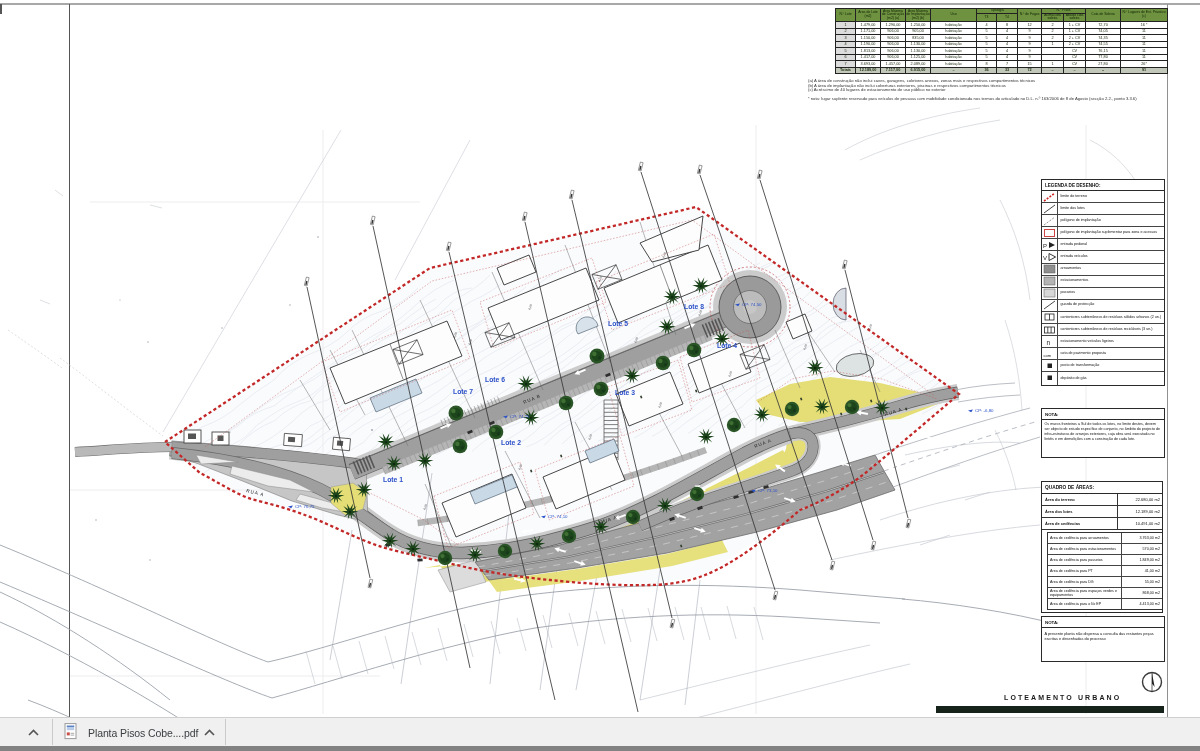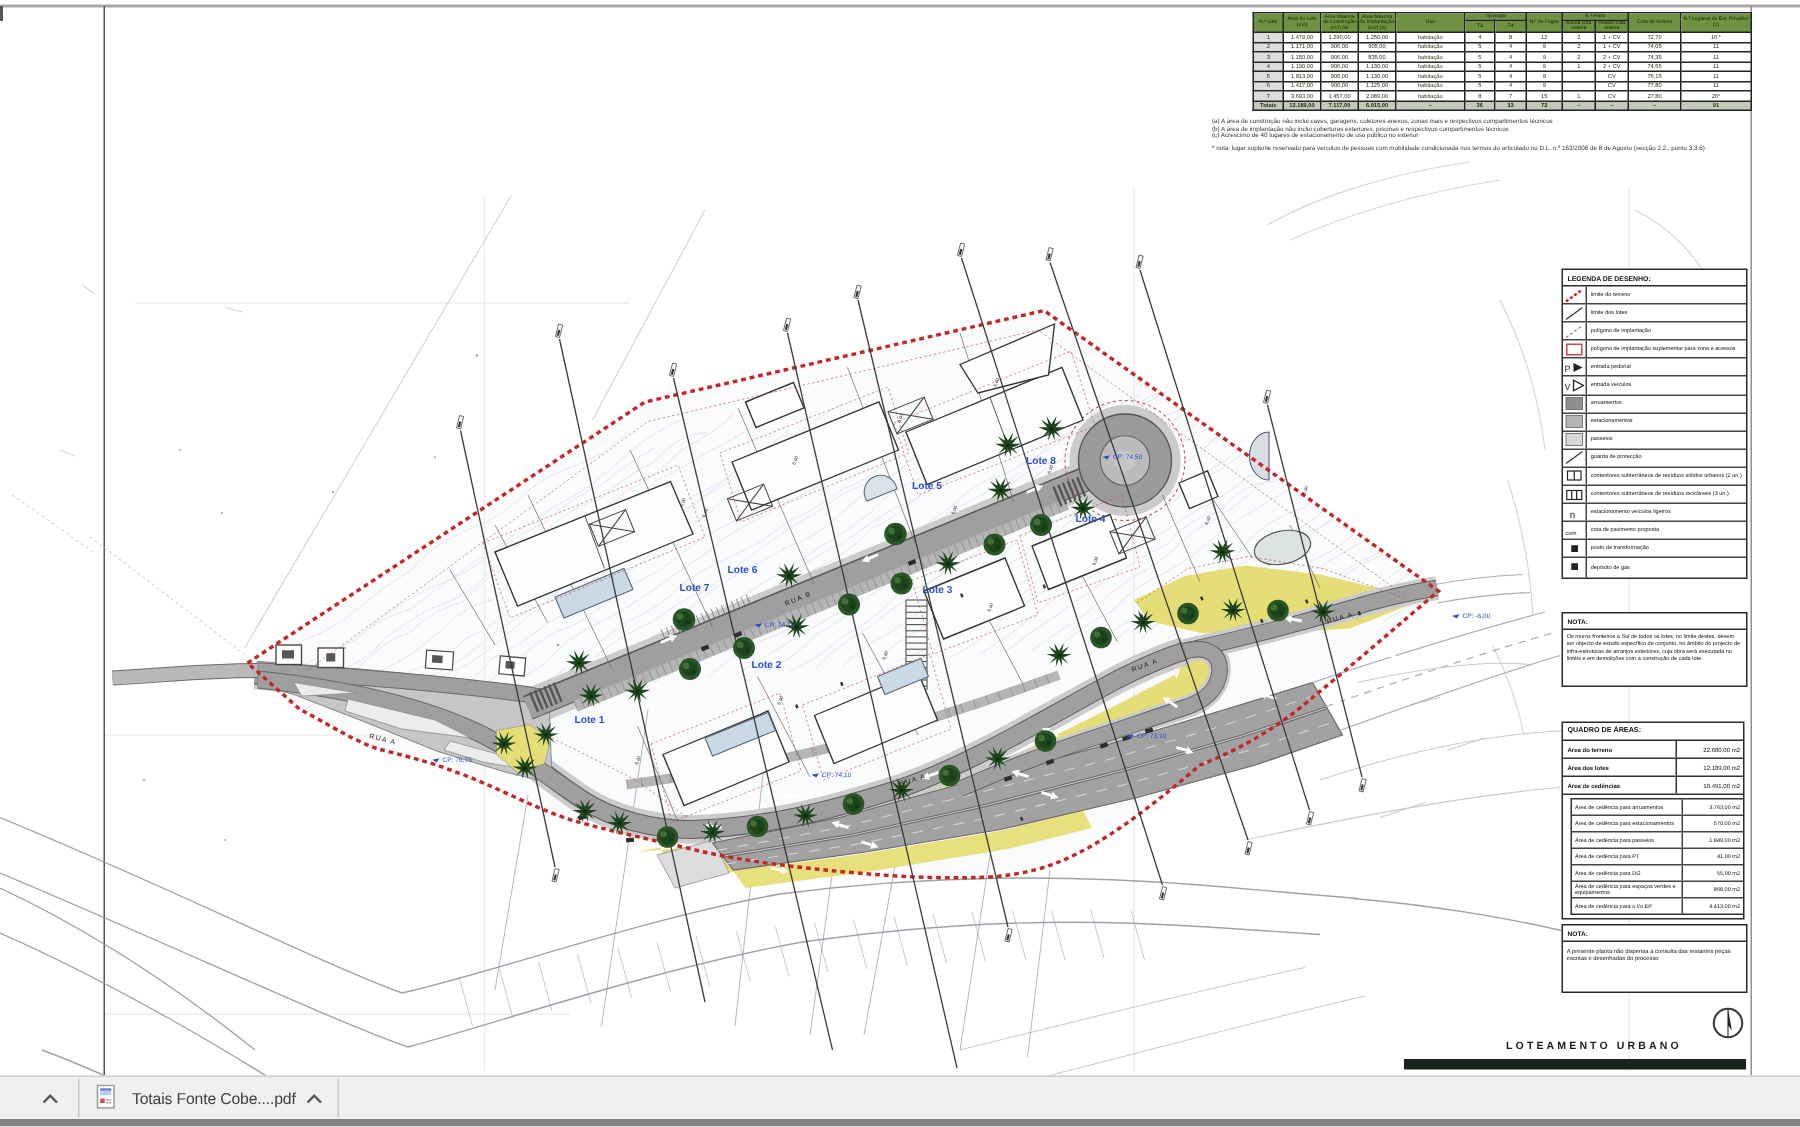--- a/index.html
+++ b/index.html
@@ -1170,21 +1170,21 @@
 
 <svg class="abs" style="left:64px;top:723px;" width="14" height="17" viewBox="0 0 14 17">
   <rect x="1" y="0.6" width="11" height="15" fill="#fff" stroke="#9a9a9a" stroke-width="1"></rect>
   <rect x="2.8" y="2.6" width="7.4" height="4.6" fill="#b9cdea"></rect>
   <rect x="2.8" y="2.6" width="7.4" height="1.4" fill="#5d83c1"></rect>
   <rect x="2.8" y="9.4" width="3" height="3" fill="#c9524a"></rect>
   <rect x="6.6" y="9.8" width="3.6" height="1" fill="#aaa"></rect>
   <rect x="6.6" y="11.6" width="3.6" height="1" fill="#aaa"></rect>
 </svg>
 
-<div class="abs" style="left:88px;top:727px;font-size:10.5px;letter-spacing:-0.1px;color:#3c4043;">Totais Fonte Cobe....pdf</div>
+<div class="abs" style="left:88px;top:727px;font-size:10.5px;letter-spacing:-0.1px;color:#3c4043;">Planta Pisos Cobe....pdf</div>
 
 <svg class="abs" style="left:203px;top:728px;" width="14" height="9" viewBox="0 0 14 9">
   <polyline points="2,7 6.5,2.5 11,7" fill="none" stroke="#555" stroke-width="1.6"></polyline>
 </svg>
 
 <div class="abs" style="left:225px;top:719px;width:1px;height:26px;background:#cacaca;"></div>
 
 <div class="abs" style="left:0;top:746px;width:1200px;height:5px;background:#828282;"></div>
 
 </div>

